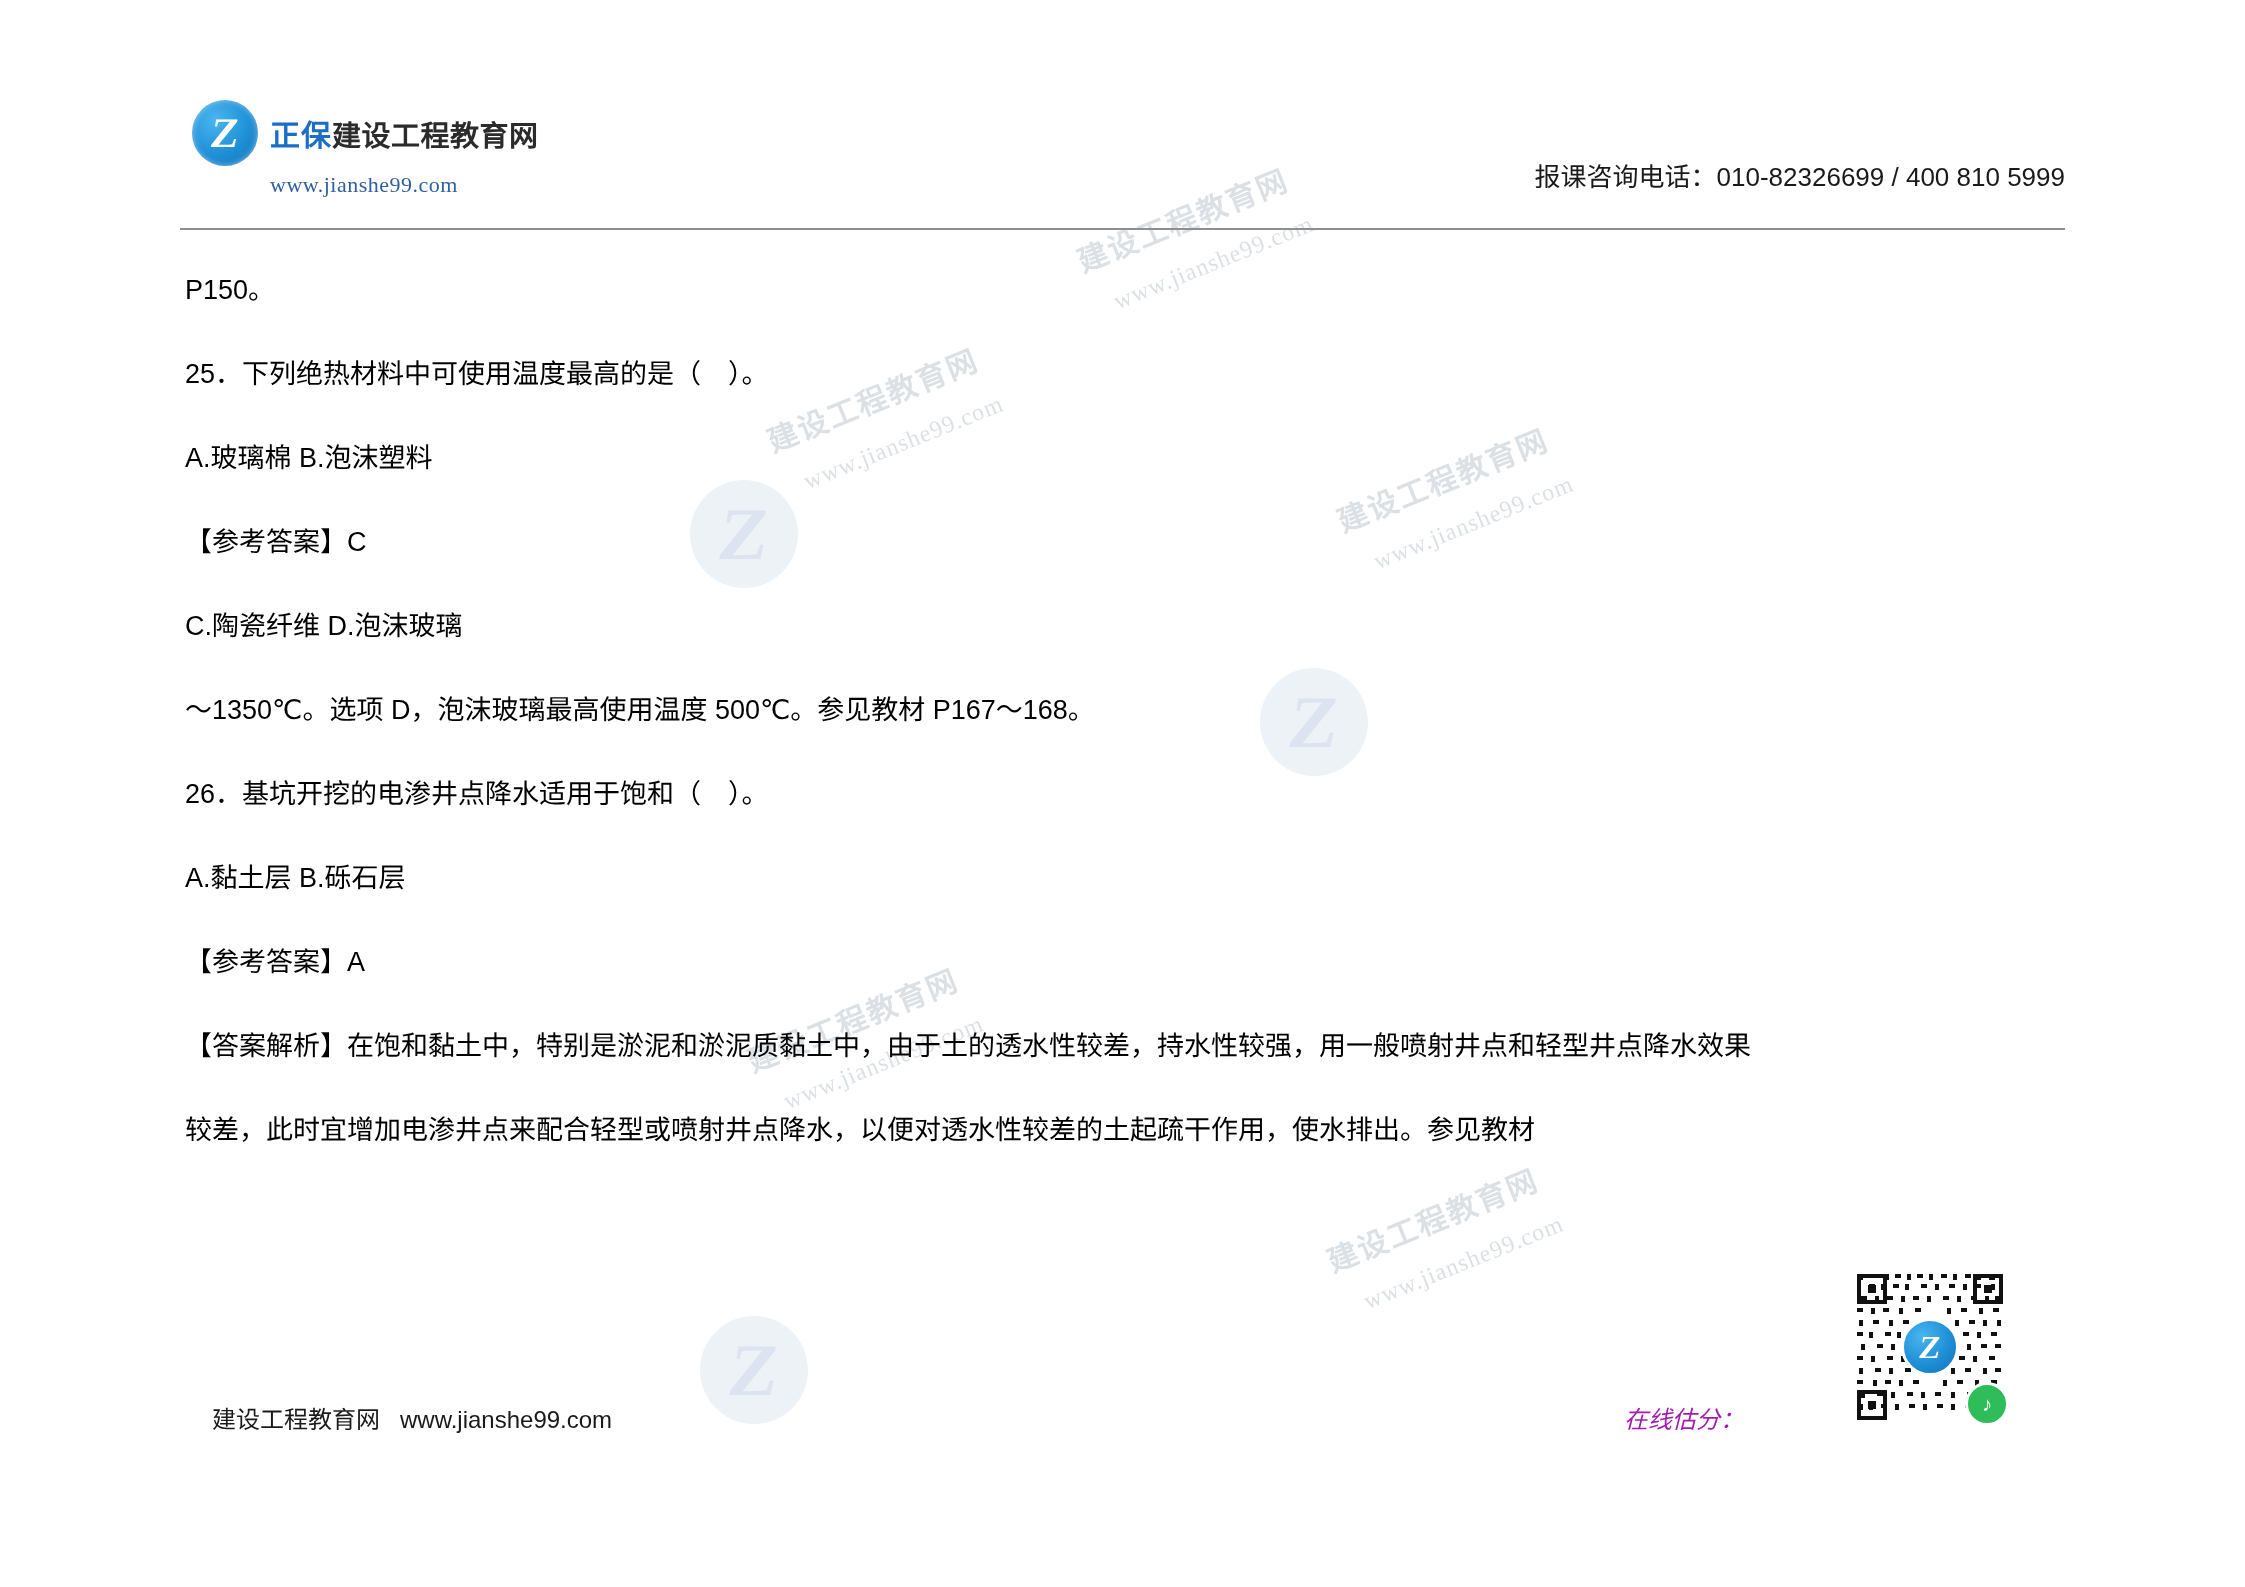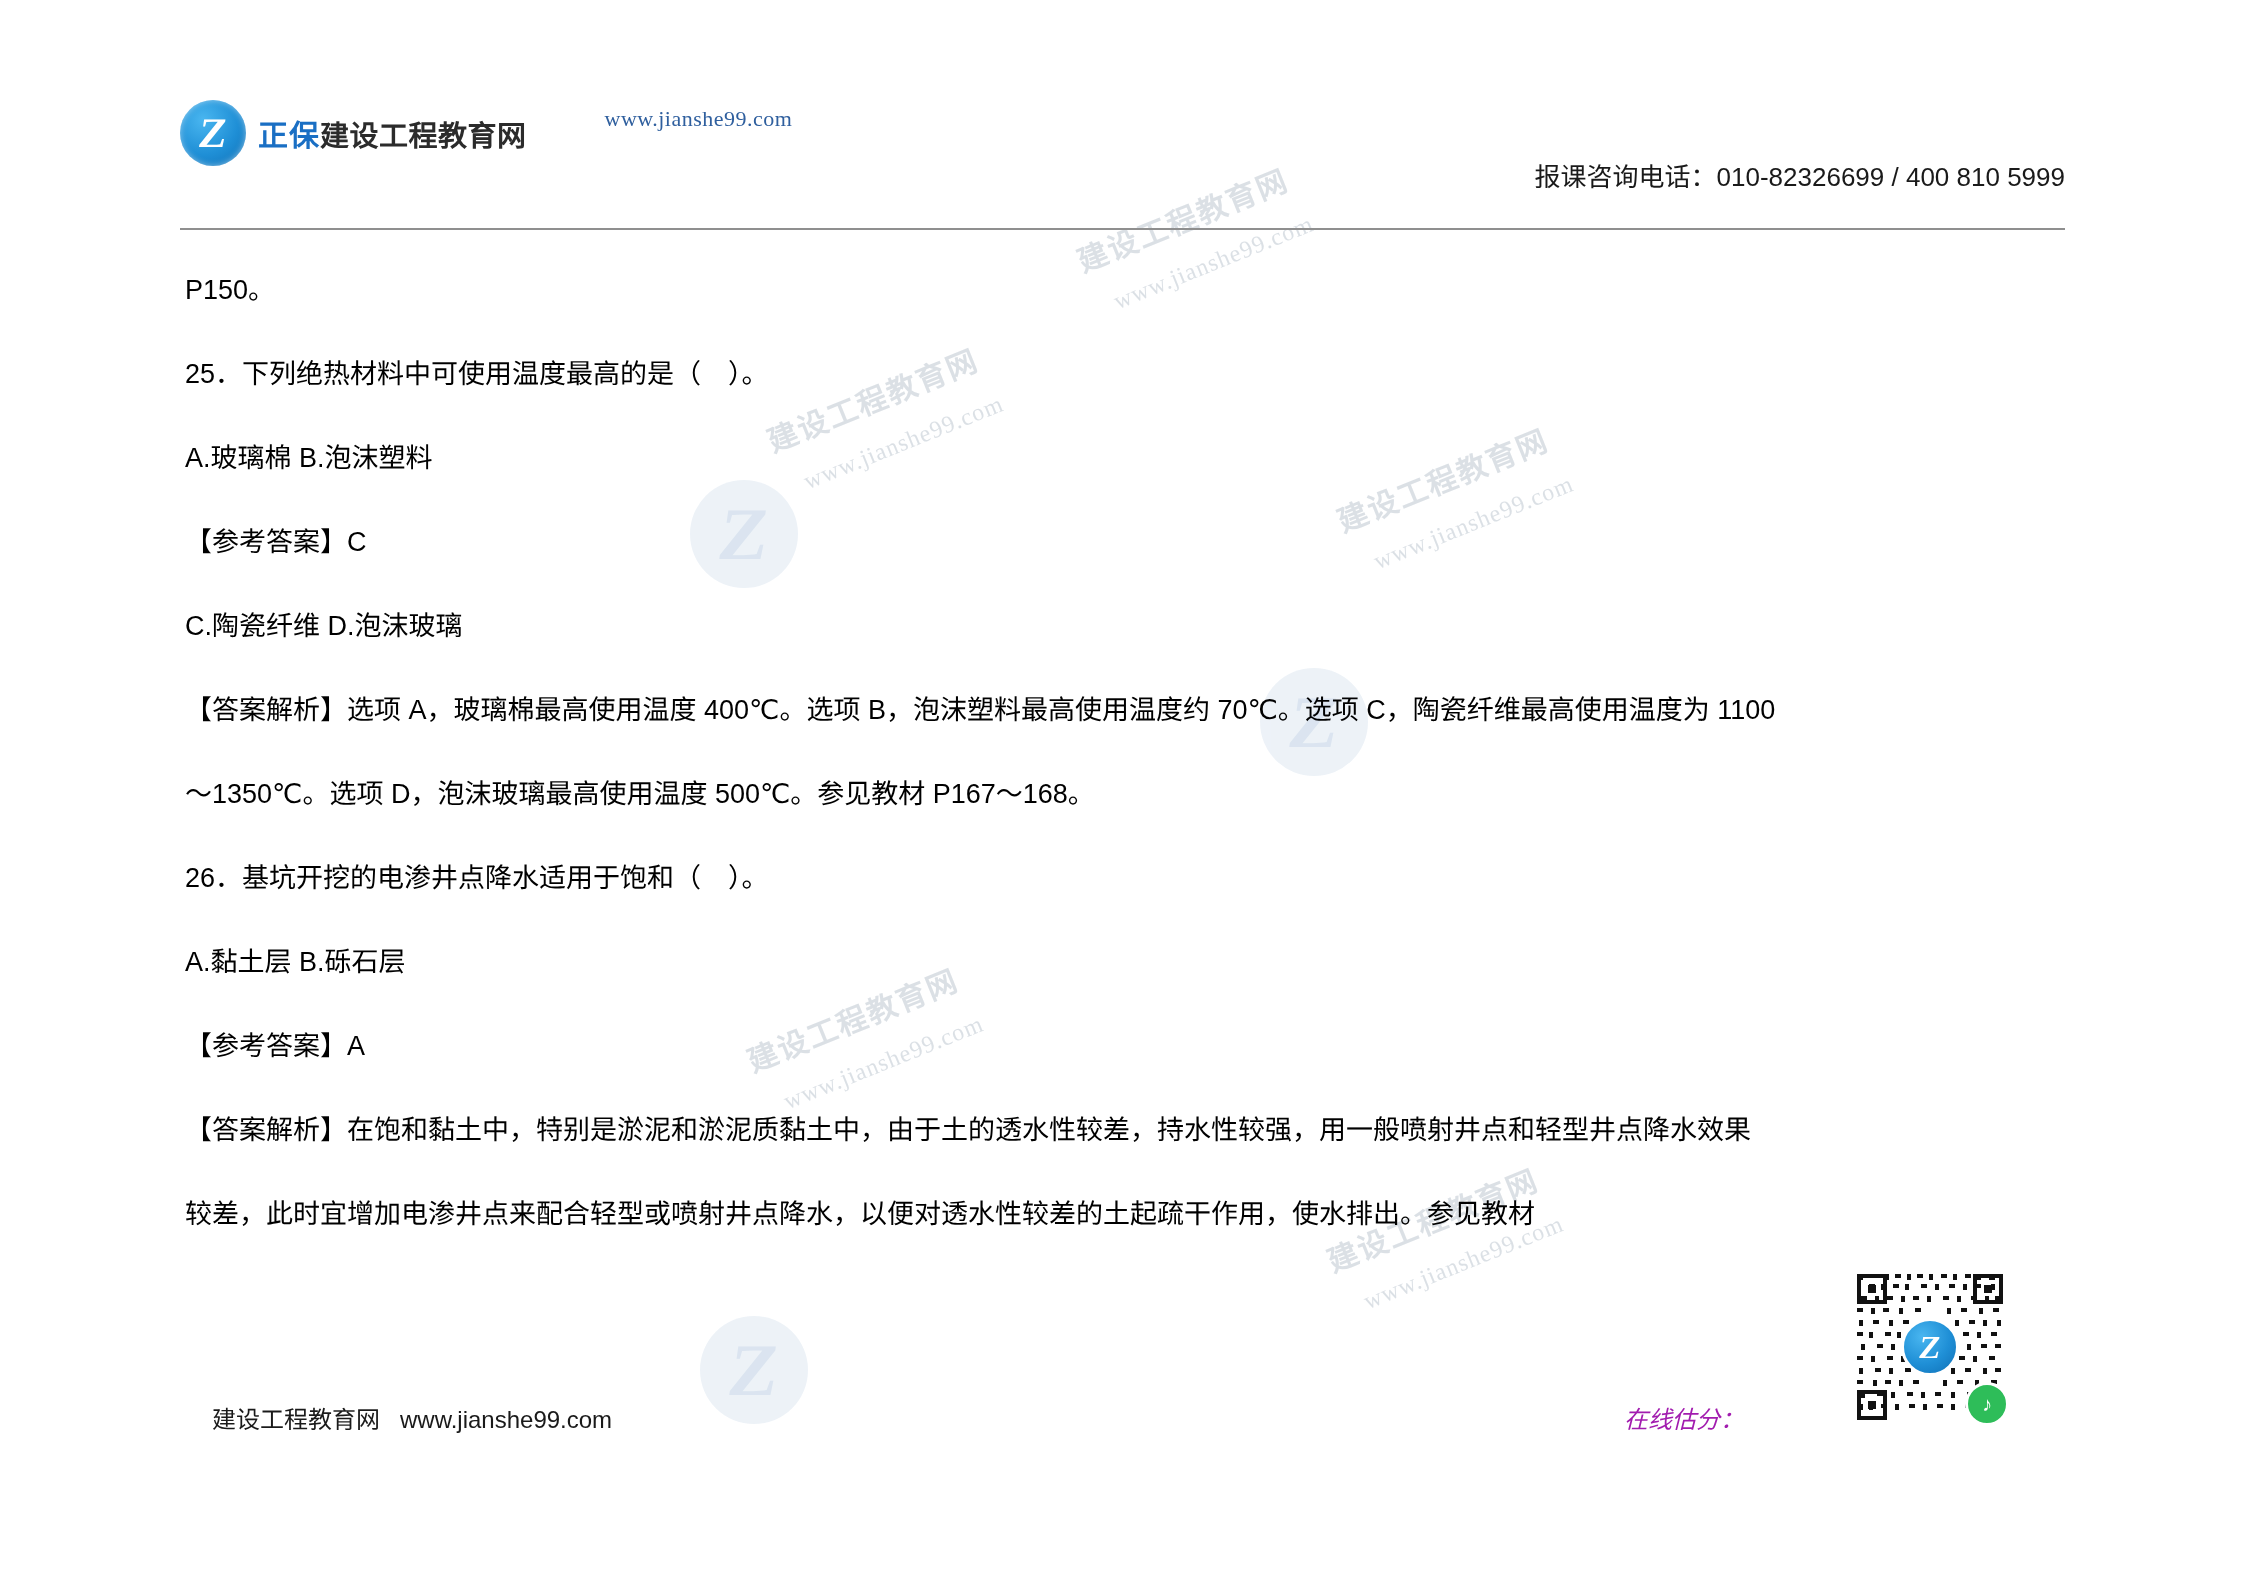--- a/index.html
+++ b/index.html
@@ -21,24 +21,24 @@
   
   .header {
     position: absolute;
     left: 180px;
     top: 100px;
     width: 1885px;
     height: 115px;
   }
   .logo-block {
     position: absolute;
-    left: 0;
+    left: 12px;
     top: 0;
     display: flex;
-    flex-direction: row;
+    flex-direction: column;
     align-items: flex-start;
   }
   .logo-row {
     display: flex;
     align-items: center;
   }
   .logo-mark {
     width: 66px;
     height: 66px;
     border-radius: 50%;
@@ -264,21 +264,20 @@
     <div class="header-phone">报课咨询电话：010-82326699 / 400 810 5999</div>
   </div>
   <div class="header-rule"></div>
 
   <div class="content">
     <div class="para">P150。</div>
     <div class="para">25．下列绝热材料中可使用温度最高的是（　）。</div>
     <div class="para">A.玻璃棉 B.泡沫塑料</div>
     <div class="para">【参考答案】C</div>
     <div class="para">C.陶瓷纤维 D.泡沫玻璃</div>
-    <div class="para">【答案解析】选项 A，玻璃棉最高使用温度 400℃。选项 B，泡沫塑料最高使用温度约 70℃。选项 C，陶瓷纤维最高使用温度为 1100</div>
     <div class="para">〜1350℃。选项 D，泡沫玻璃最高使用温度 500℃。参见教材 P167～168。</div>
     <div class="para">26．基坑开挖的电渗井点降水适用于饱和（　）。</div>
     <div class="para">A.黏土层 B.砾石层</div>
     <div class="para">【参考答案】A</div>
     <div class="para">【答案解析】在饱和黏土中，特别是淤泥和淤泥质黏土中，由于土的透水性较差，持水性较强，用一般喷射井点和轻型井点降水效果</div>
     <div class="para">较差，此时宜增加电渗井点来配合轻型或喷射井点降水，以便对透水性较差的土起疏干作用，使水排出。参见教材</div>
   </div>
 
   <div class="footer-left">
     <span>建设工程教育网</span>

